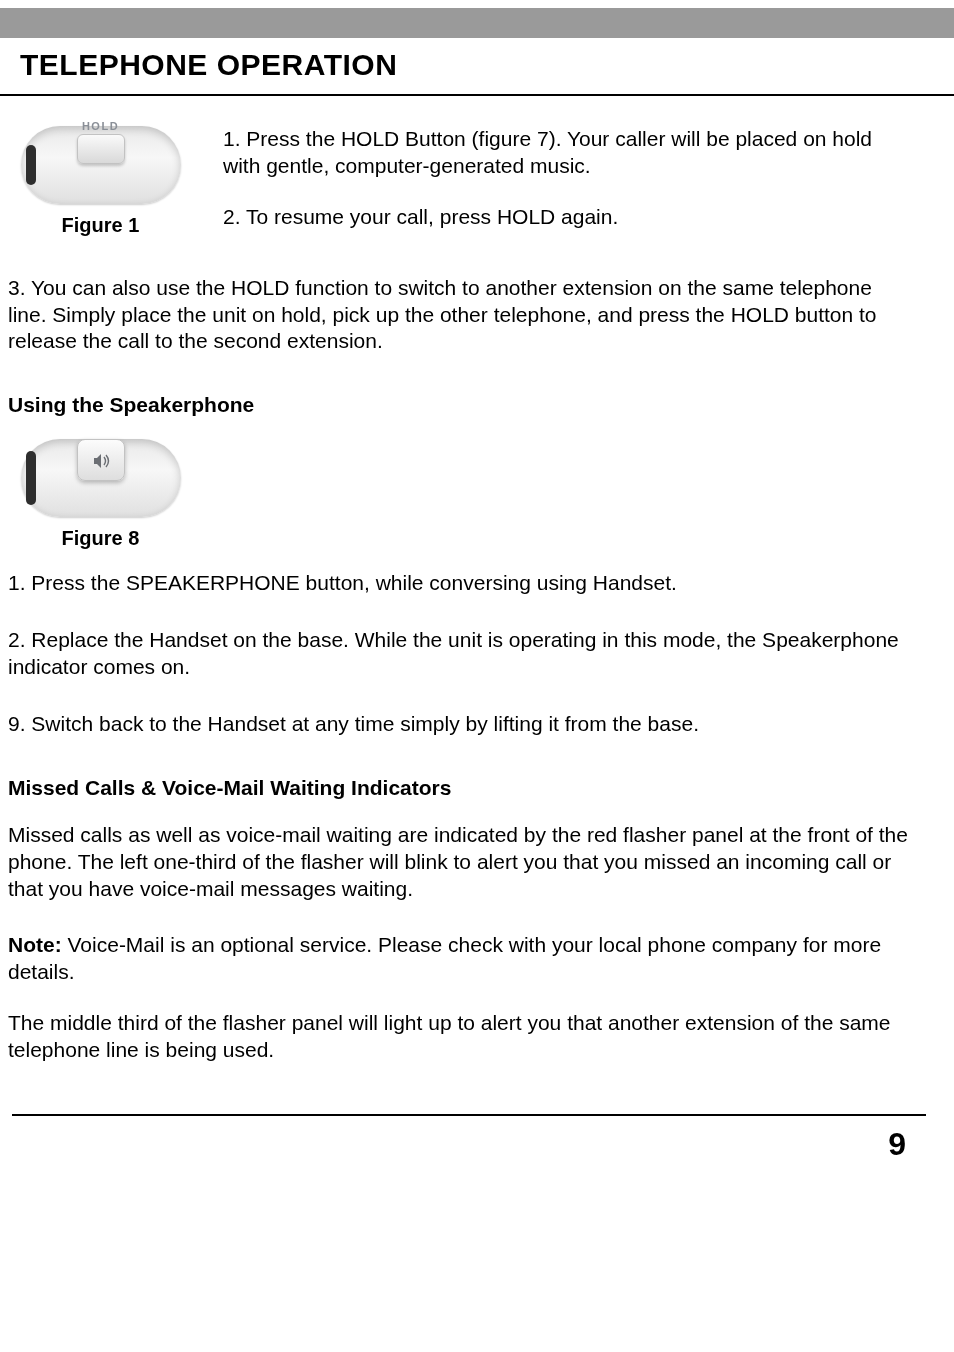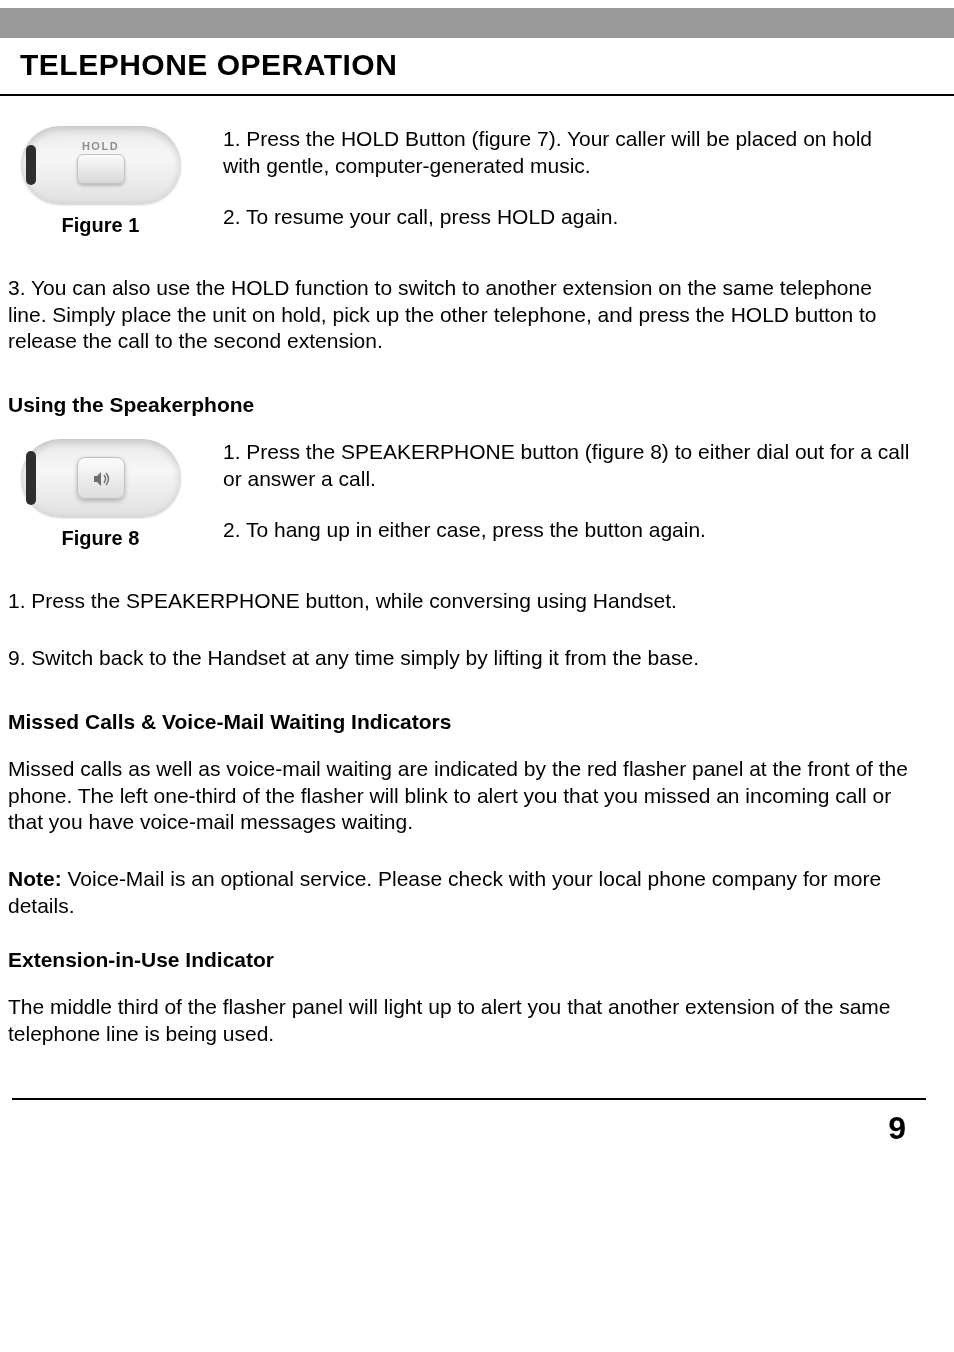--- a/index.html
+++ b/index.html
@@ -69,21 +69,20 @@
     }
     .fig-img {
       width: 160px;
       height: 78px;
       border-radius: 40px;
       background: linear-gradient(180deg, #e9e9e9 0%, #f7f7f7 40%, #e0e0e0 100%);
       box-shadow: inset 0 3px 8px rgba(0,0,0,0.18), 0 1px 2px rgba(0,0,0,0.2);
       display: flex;
       flex-direction: column;
       align-items: center;
-      justify-content: center;
       position: relative;
     }
     .hold-label {
       font-size: 11px;
       letter-spacing: 1.5px;
       color: #8a8f97;
       font-weight: bold;
       margin-bottom: 2px;
       margin-top: -6px;
     }
@@ -203,39 +202,35 @@
               <svg viewBox="0 0 20 16" width="20" height="16">
                 <path d="M2 5 h3 l4 -4 v14 l-4 -4 h-3 z" fill="#6b6e73"></path>
                 <path d="M12 4 q3 4 0 8" stroke="#6b6e73" stroke-width="1.4" fill="none"></path>
                 <path d="M14 2 q5 6 0 12" stroke="#6b6e73" stroke-width="1.4" fill="none"></path>
               </svg>
             </span>
           </div>
         </div>
         <span class="fig-caption">Figure 8</span>
       </div>
-      <div class="fig-text-col">
-        <p class="body-text">1. Press the SPEAKERPHONE button (figure 8) to either dial out for a call or answer a call.</p>
-        <p class="body-text">2. To hang up in either case, press the button again.</p>
-      </div>
     </div>
 
 
     <p class="body-text para-block">1. Press the SPEAKERPHONE button, while conversing using Handset.</p>
+    <p class="body-text para-block">2. Replace the Handset on the base. While the unit is operating in this mode, the Speakerphone indicator comes on.</p>
     <p class="body-text para-block">9. Switch back to the Handset at any time simply by lifting it from the base.</p>
 
     <p class="subsection-title">Missed Calls &amp; Voice-Mail Waiting Indicators</p>
 
     <p class="body-text para-block">Missed calls as well as voice-mail waiting are indicated by the red flasher panel at the front of the phone. The left one-third of the flasher will blink to alert you that you missed an incoming call or that you have voice-mail messages waiting.</p>
 
     <p class="body-text para-block-tight">
       <span class="note-prefix">Note:</span><span> Voice-Mail is an optional service. Please check with your local phone company for more details.</span>
     </p>
 
-    <p class="section-title" style="margin-top:28px;">Extension-in-Use Indicator</p>
 
     <p class="body-text">The middle third of the flasher panel will light up to alert you that another extension of the same telephone line is being used.</p>
 
   </div>
 
   <hr class="footer-rule">
   <div class="page-number">9</div>
 </div>
 
 </body></html>

